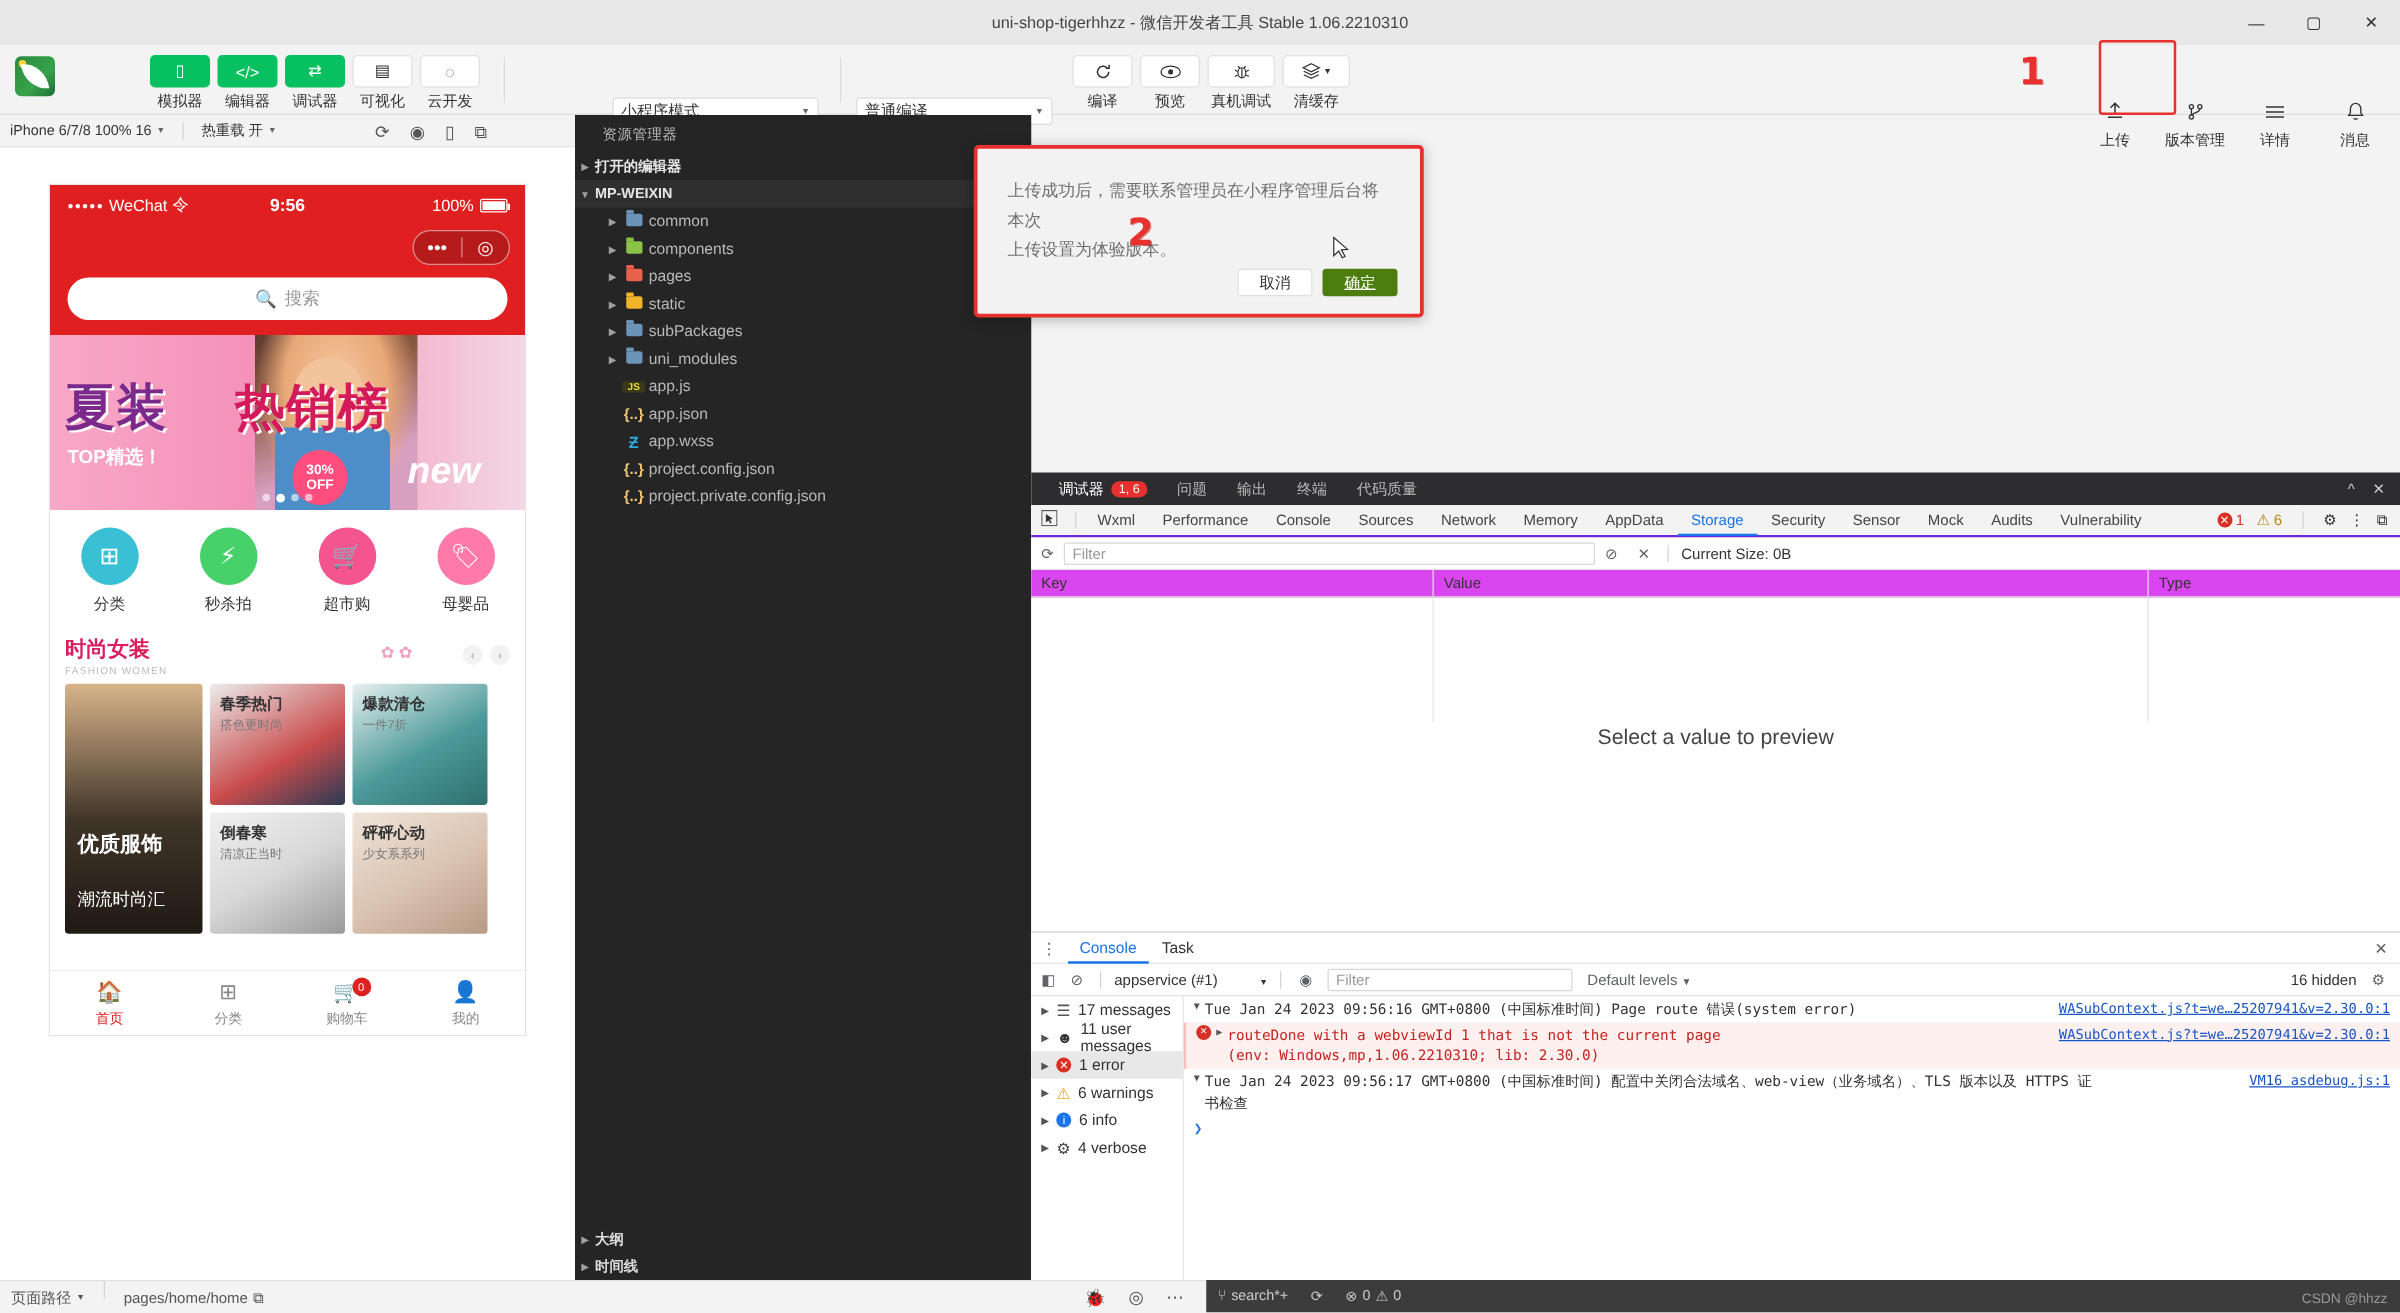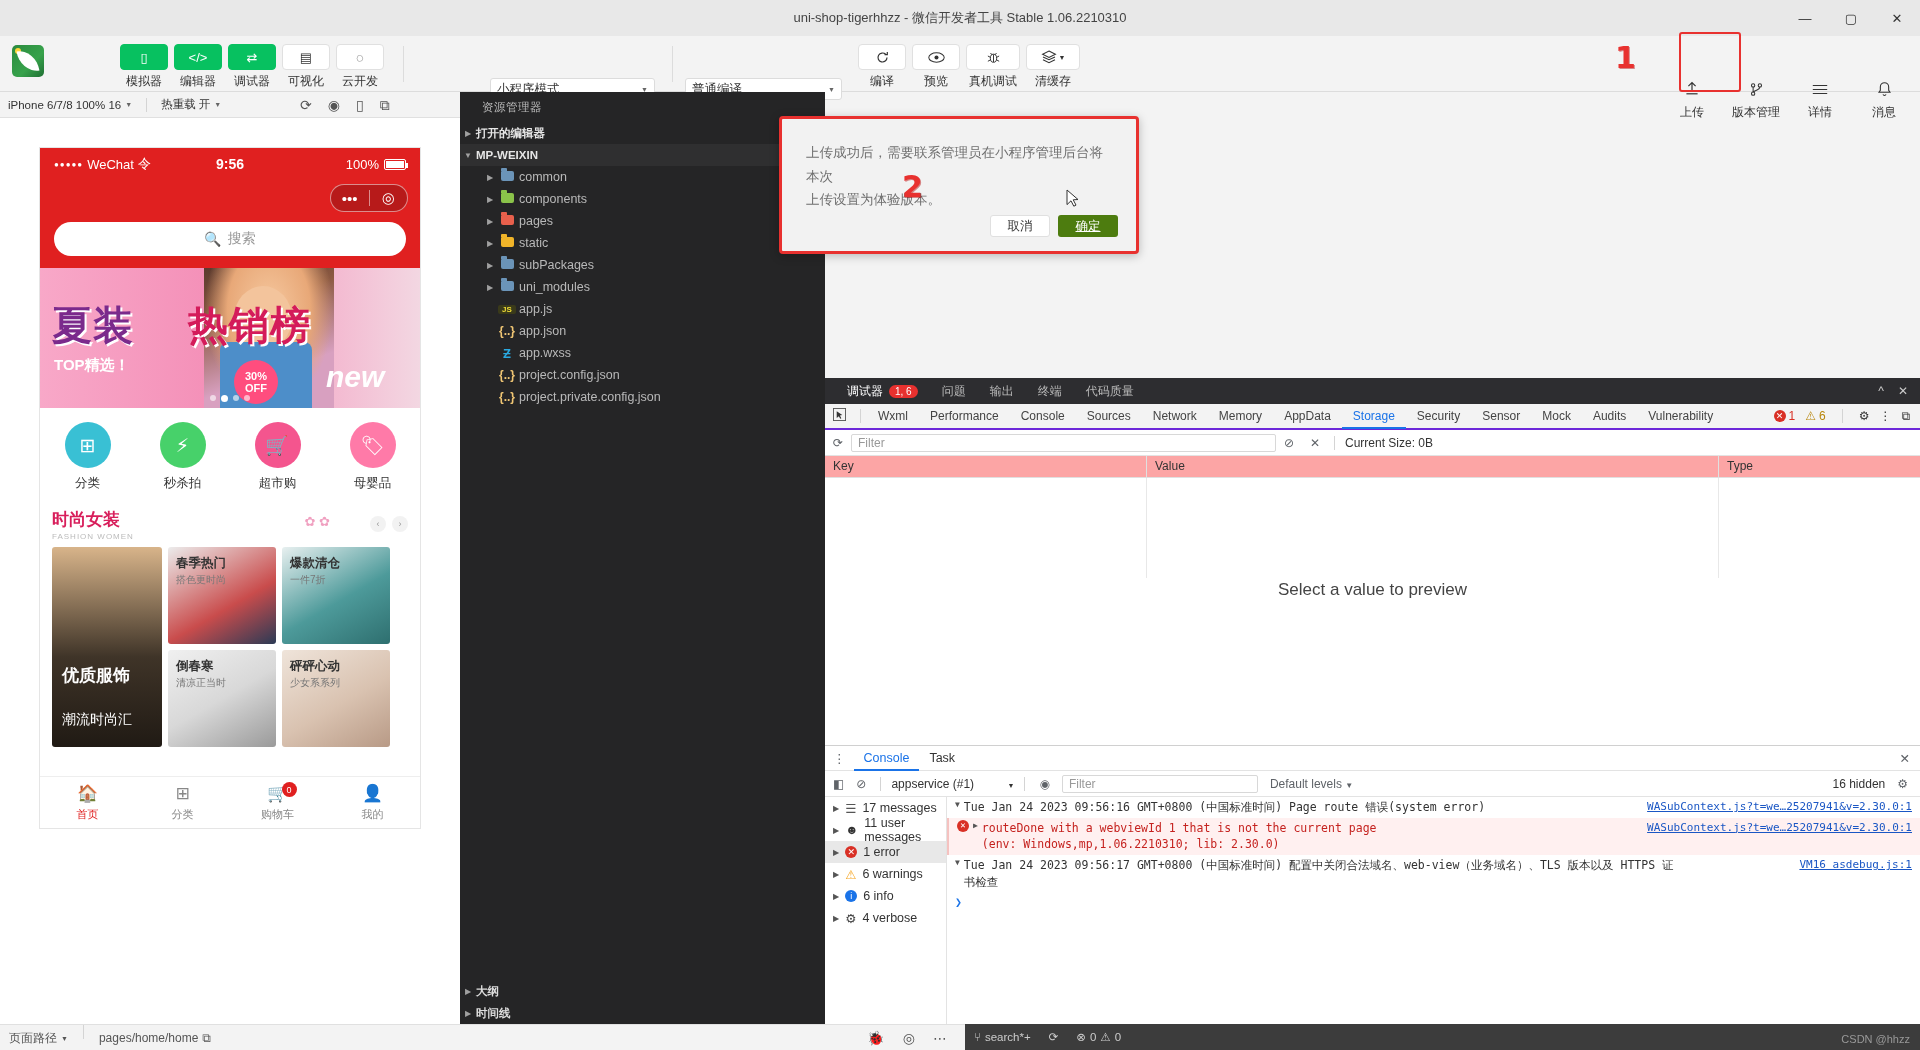--- a/index.html
+++ b/index.html
@@ -179,21 +179,21 @@
   .dt-bar .it.sel { color:#1a73e8; box-shadow: inset 0 -2px 0 #1a73e8;}
   .dt-bar .cursor-ic { padding:0 8px; color:#333;}
   .vsep { width:1px; height:14px; background:#d4d4d4; margin:0 6px;}
   .errc { color:#d93025; display:flex; align-items:center; gap:3px;}
   .warnc { color:#b8860b; display:flex; align-items:center; gap:3px;}
 
   .dt-filter { height:26px; display:flex; align-items:center; background:#fff; border-bottom:1px solid #e3e3e3; font-size:12px; }
   .dt-filter .ico { width:26px; text-align:center; color:#5f6368;}
   .inp { height:18px; border:1px solid #d8d8d8; border-radius:2px; padding:0 6px; font-size:12px; color:#999; display:flex; align-items:center;}
 
-  .sg-head { height:22px; display:flex; background:#fca5a5; border-bottom:1px solid #e0e0e0; font-size:12px; color:#333;}
+  .sg-head { height:22px; display:flex; background:#d946ef; border-bottom:1px solid #e0e0e0; font-size:12px; color:#333;}
   .sg-head div { padding:3px 8px; border-right:1px solid #e0e0e0; }
   .sg-body { height:100px; display:flex; }
   .sg-body .c { border-right:1px solid #e8e8e8; height:100%; }
   .preview-msg { position:absolute; left:825px; top:580px; width:1095px; text-align:center; font-size:17px; color:#444;}
 
   
   .console { position:absolute; left:825px; top:745px; width:1095px; height:279px; background:#fff; border-top:1px solid #d0d0d0;}
   .cs-tabs { height:25px; display:flex; align-items:center; border-bottom:1px solid #e3e3e3; font-size:12.5px; color:#333;}
   .cs-tab { padding:0 10px; height:25px; display:flex; align-items:center;}
   .cs-tab.active { color:#1a73e8; box-shadow: inset 0 -2px 0 #1a73e8;}

